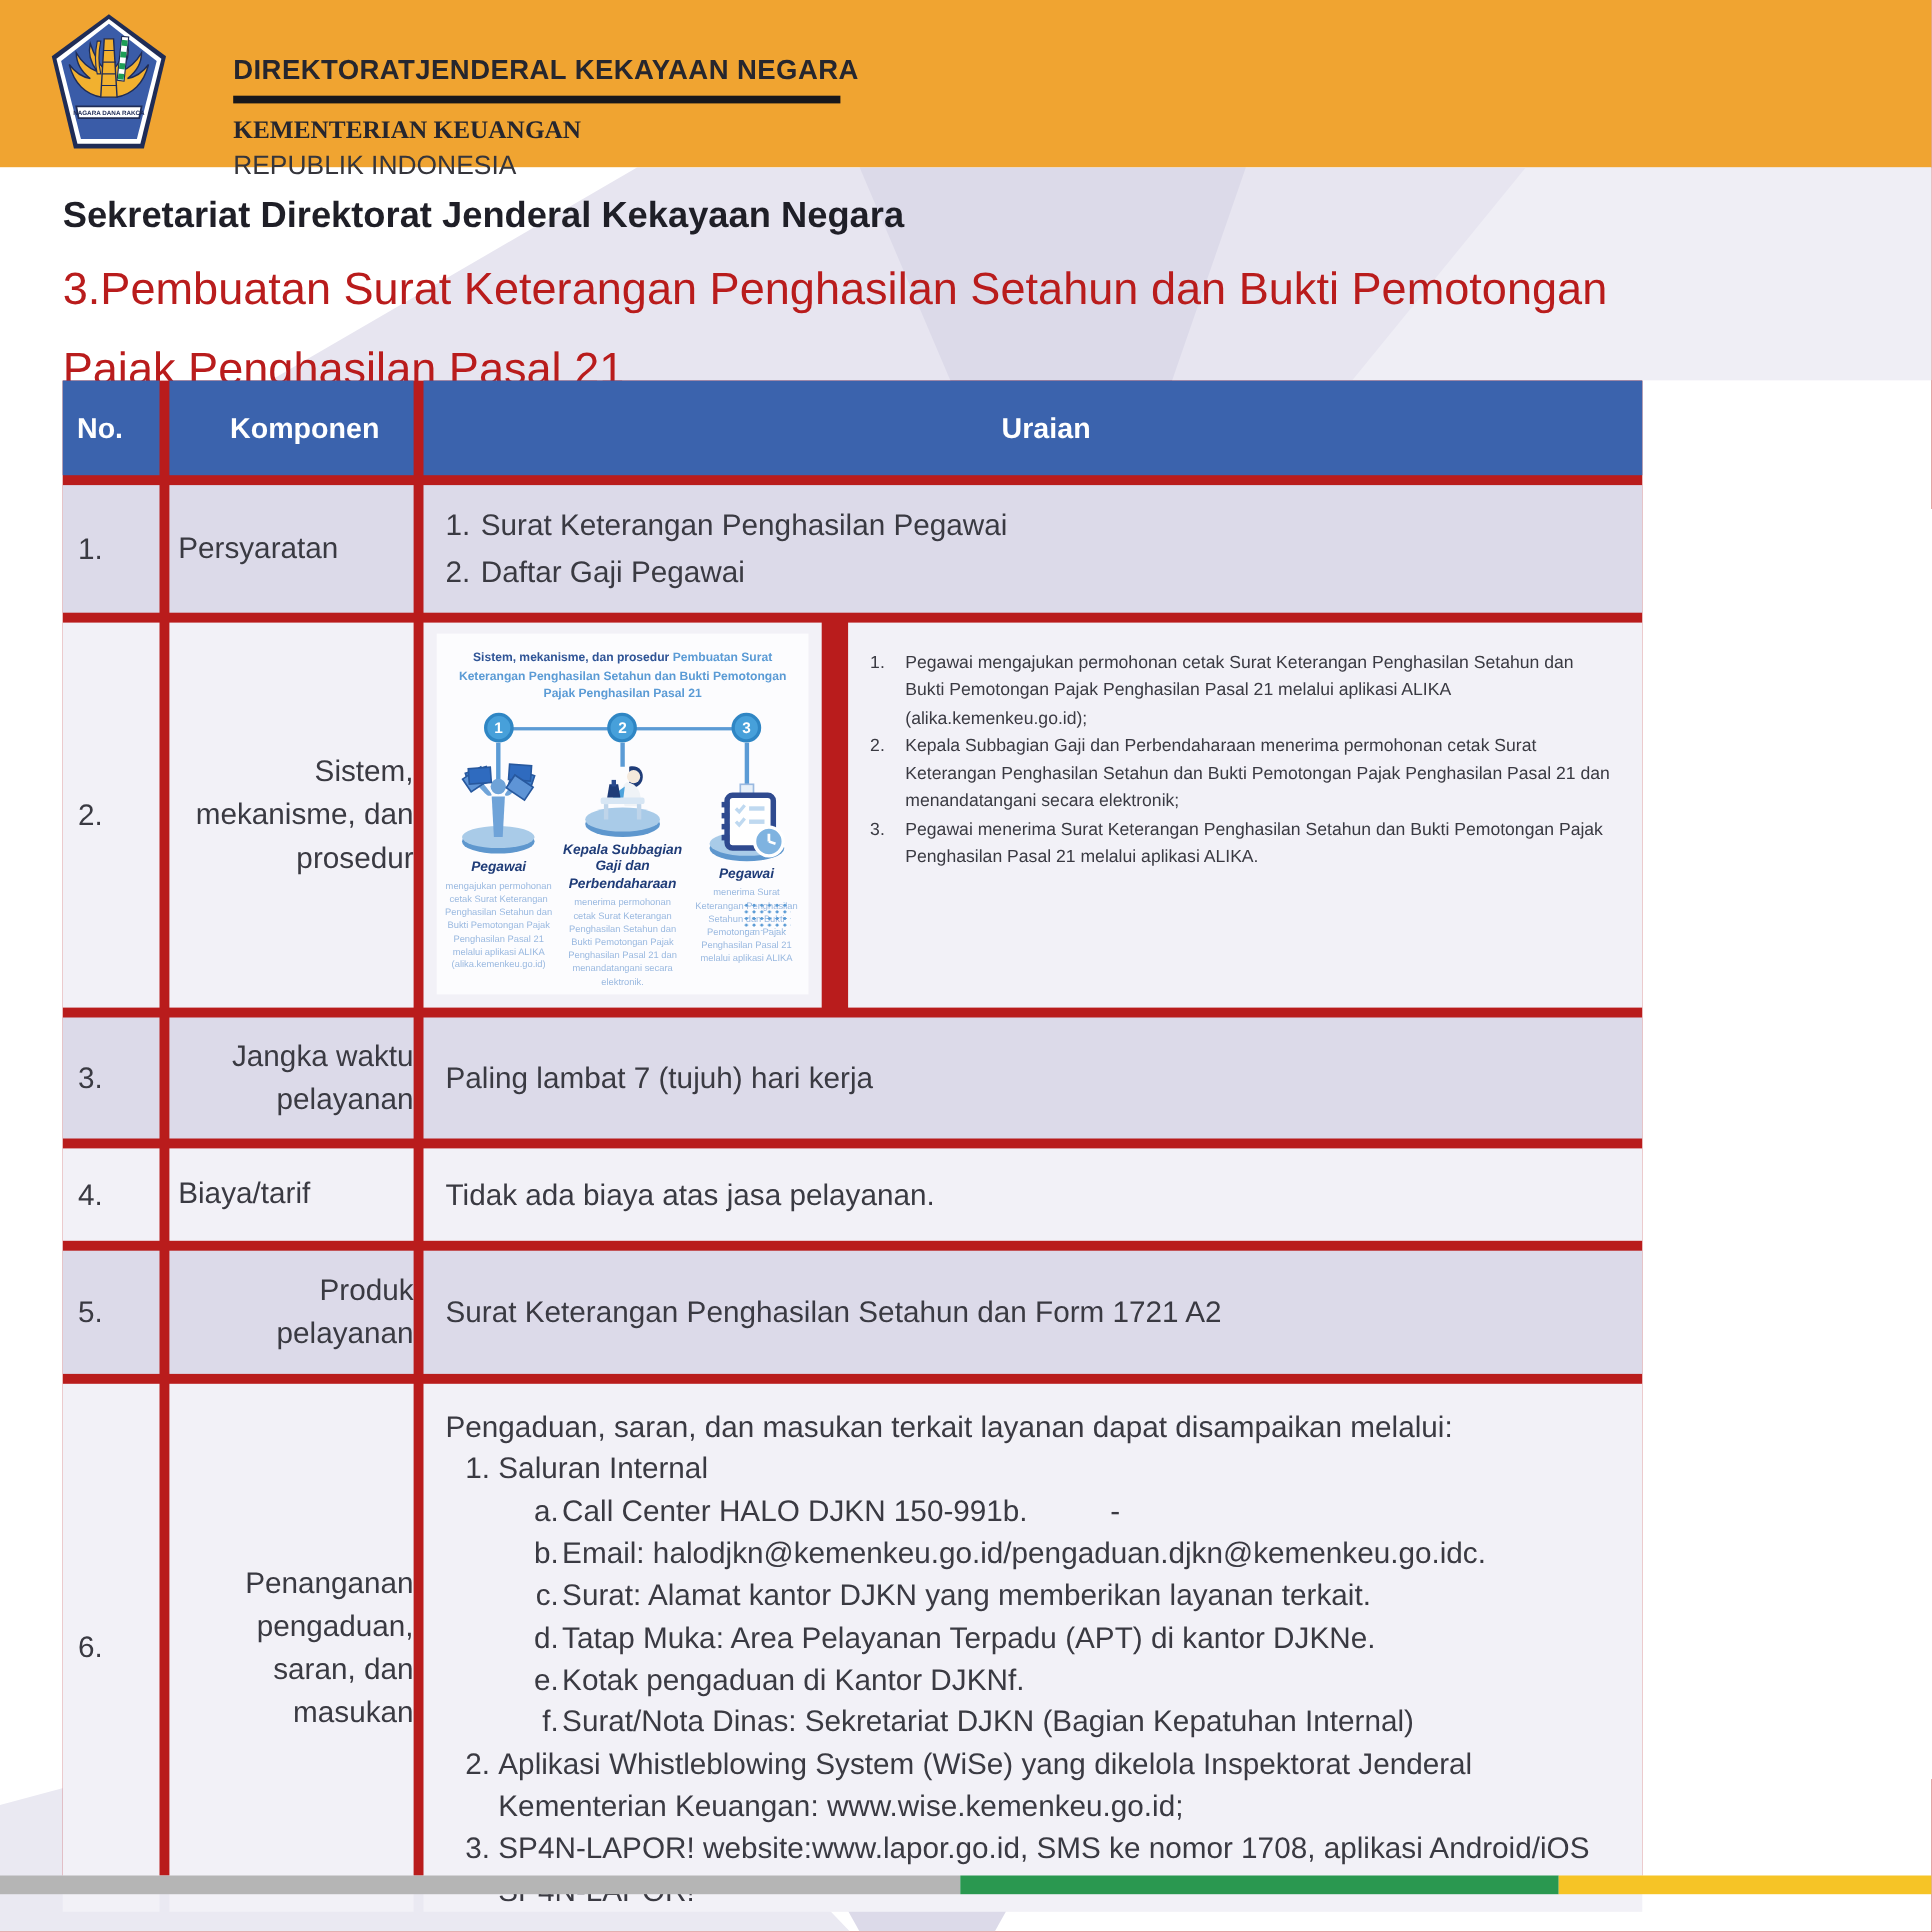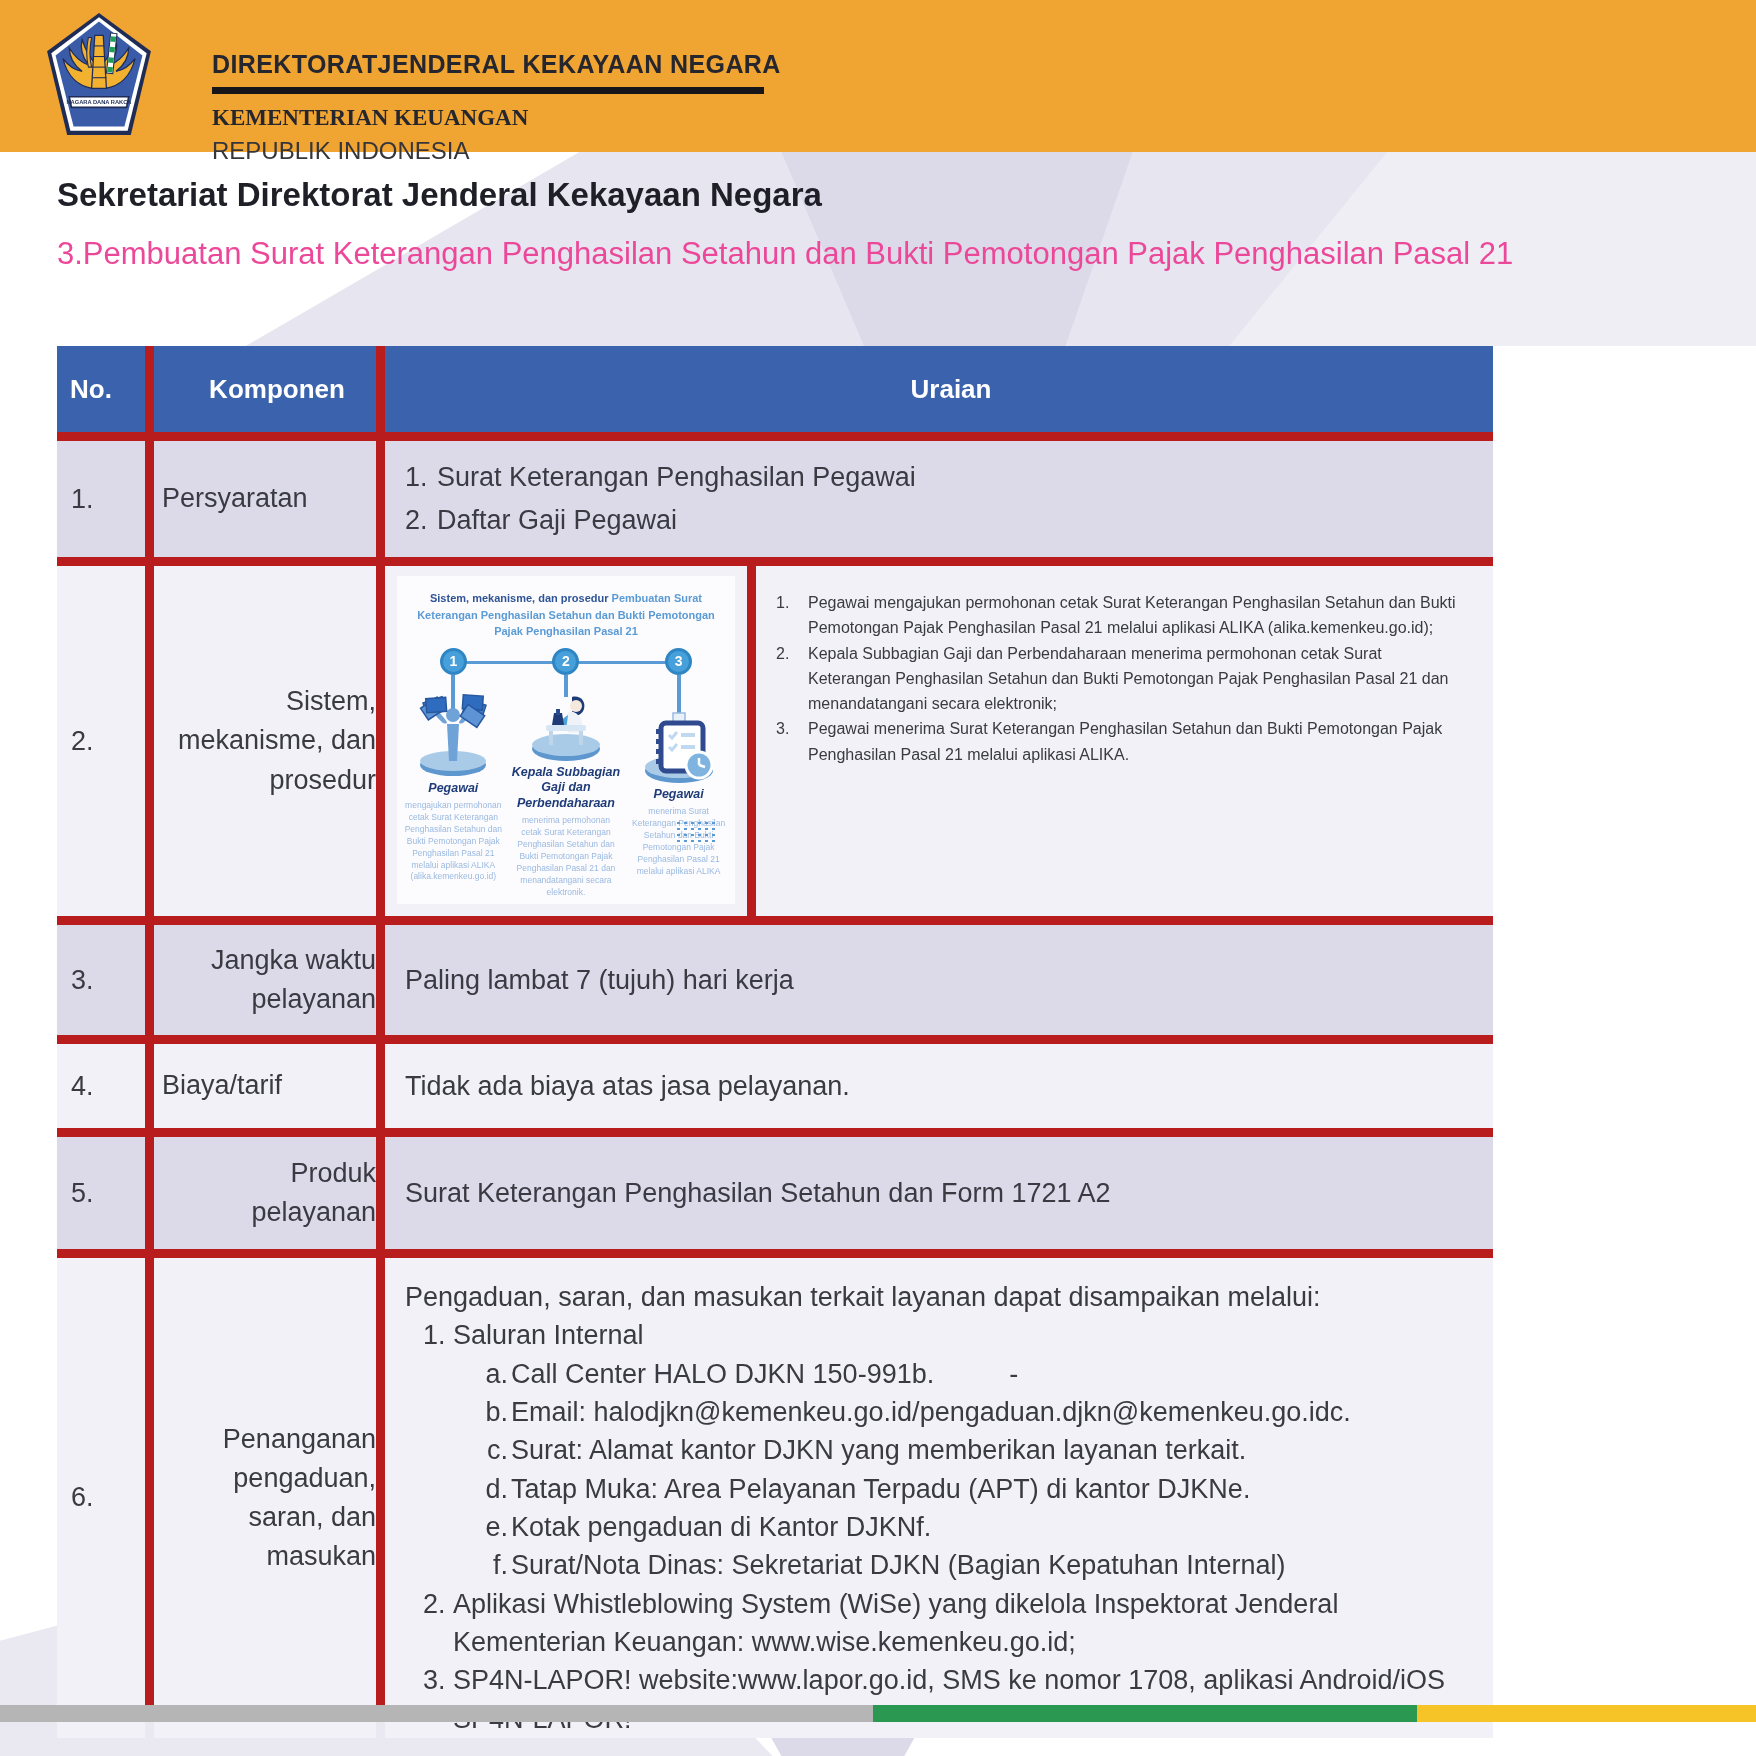--- a/index.html
+++ b/index.html
@@ -23,21 +23,21 @@
   .header-band{position:absolute;top:0;left:0;right:0;height:152px;background:#F0A431;z-index:3;}
   .logo{position:absolute;left:46px;top:12px;}
   .header-text{position:absolute;left:196px;top:50px;margin-left:16px;}
   .org1{font-size:25px;font-weight:bold;color:#26262e;letter-spacing:.4px;}
   .org-rule{width:552px;height:7px;background:#17171b;margin:8px 0 11px;}
   .org2{font-size:23px;font-weight:bold;color:#26262e;margin-bottom:6px;font-family:Liberation Serif, serif;}
   .org3{font-size:24px;color:#35353b;}
   
   .title-block{position:absolute;left:57px;top:176px;width:1560px;z-index:2;}
   .page-title{font-size:33px;font-weight:bold;color:#1f1f27;margin:0 0 12px;}
-  .page-subtitle{font-size:31px;color:#ec4899;line-height:1.78;max-width:1500px;}
+  .page-subtitle{font-size:41px;color:#b91c1c;line-height:1.78;max-width:1500px;}
   
   .table{position:absolute;left:57px;top:346px;width:1436px;background:#b91c1c;z-index:2;padding-bottom:2px;}
   .trow{display:grid;grid-template-columns:88px 222px 1fr;column-gap:9px;margin-bottom:9px;}
   .trow:last-child{margin-bottom:0;}
   .cell{background:var(--bg,#F2F1F7);}
   .thead{--bg:#3B63AD;height:86px;color:#fff;font-weight:bold;font-size:26px;}
   .thead .cell{display:flex;align-items:center;}
   .thead .h-no{padding-left:13px;}
   .thead .h-komp,.thead .h-ur{justify-content:center;padding-left:24px;}
   .r-dark{--bg:#DCDAE9;}
@@ -48,21 +48,21 @@
   .ur-center{display:flex;align-items:center;padding-left:20px;}
   .ur-list{display:flex;flex-direction:column;justify-content:center;padding-left:20px;line-height:1.58;}
   .li{display:grid;grid-template-columns:32px 1fr;}
   .r1{height:116px;}
   .r2{height:350px;}
   .r3{height:110px;}
   .r4{height:84px;}
   .r5{height:112px;}
   .r6{height:445px;}
   
-  .split{display:grid;grid-template-columns:362px 1fr;column-gap:9px;background:transparent;}
+  .split{display:grid;grid-template-columns:362px 1fr;column-gap:24px;background:transparent;}
   .diagram-cell{background:#F2F1F7;position:relative;}
   .row2-text{background:#F2F1F7;padding:24px 26px 0 20px;line-height:1.58;}
   
   .row6{padding:20px 35px 0 20px;line-height:1.42;}
   .ol-main{margin-left:18px;}
   .li6{display:grid;grid-template-columns:30px 1fr;}
   .ol-sub{margin-left:58px;}
   .li-sub{display:grid;grid-template-columns:30px 1fr;}
   .li-sub .mk{text-align:right;padding-right:3px;}
   

